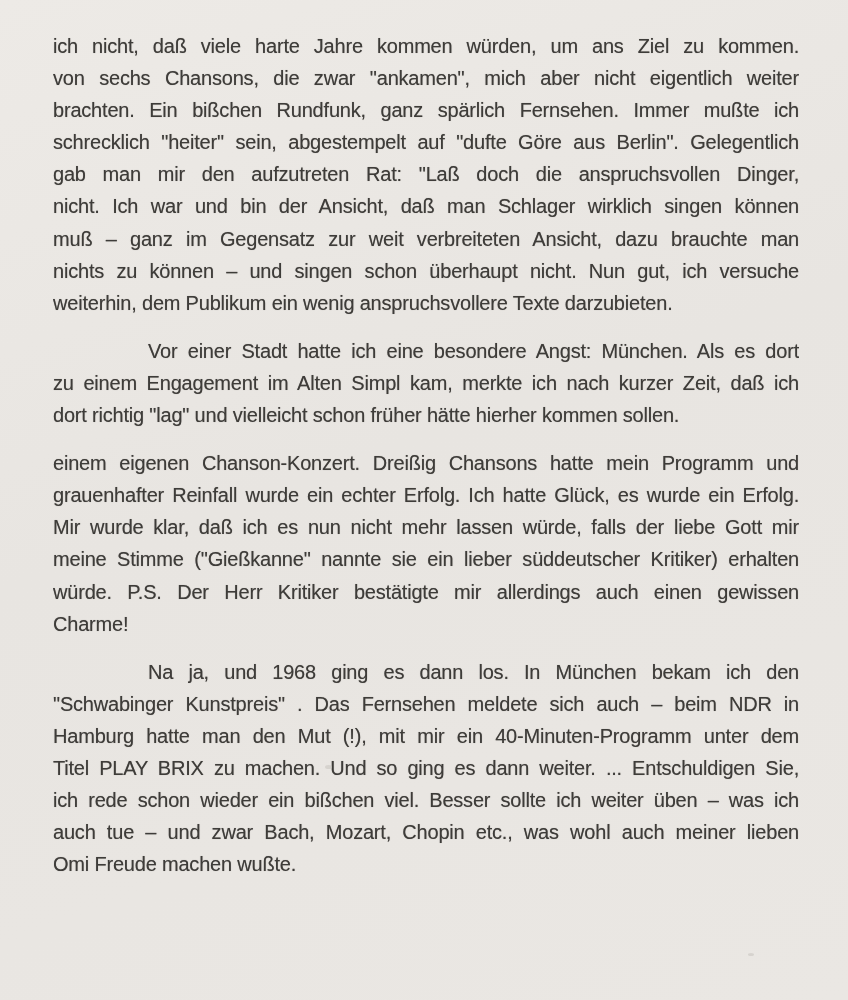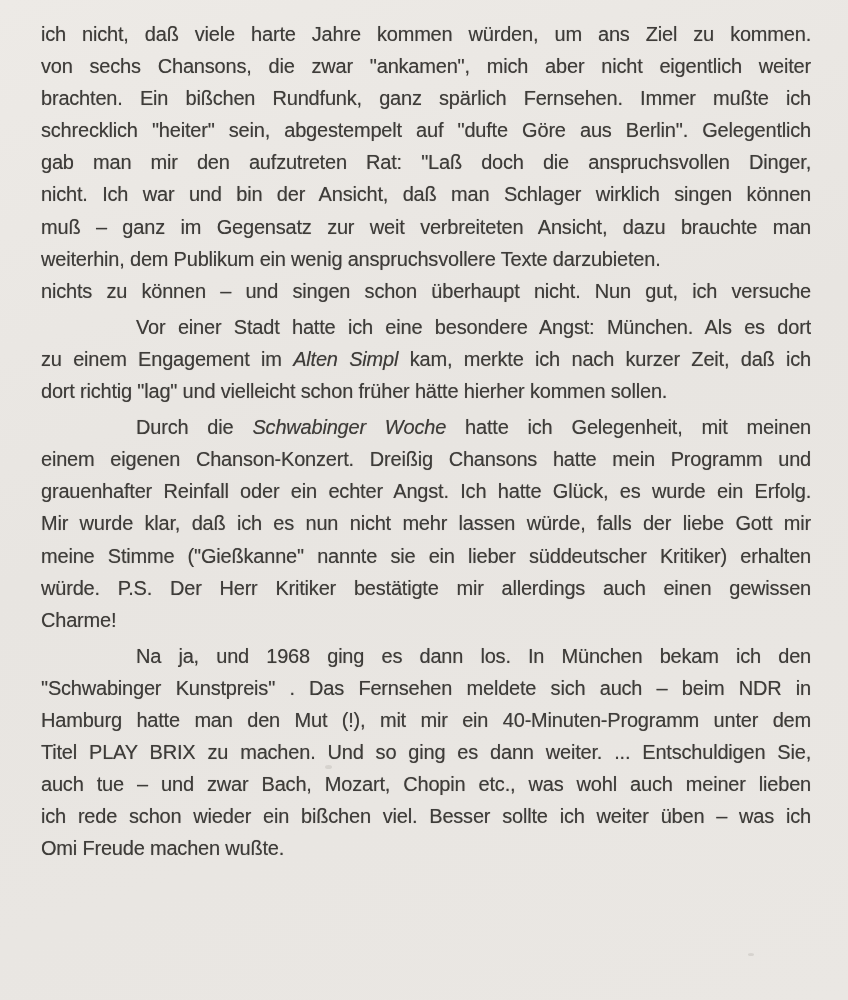--- a/index.html
+++ b/index.html
@@ -23,39 +23,38 @@
     height: 1000px;
     padding: 14px 33px 0 37px;
     background: linear-gradient(160deg, #edeae6 0%, #e8e5e1 45%, #eae7e3 100%);
     font-family: "Liberation Sans", "DejaVu Sans", sans-serif;
     font-size: 20px;
     letter-spacing: -0.2px;
     color: var(--ink);
     text-shadow: 0 0 0.7px rgba(62, 60, 57, 0.55);
   }
   .paragraph {
-    margin: 4px;
+    margin: 16px;
   }
   .line {
     height: 32.1px;
     line-height: 32.1px;
     text-align: justify;
     text-align-last: justify;
     overflow: hidden;
     white-space: normal;
   }
   .line.last {
     text-align: left;
     text-align-last: left;
   }
   .line.indent {
     padding-left: 95px;
   }
   .italic {
-    font-style: italic;
   }
   .speck {
     position: absolute;
     border-radius: 50%;
     background: #c9c6c2;
     opacity: 0.6;
   }
   .speck-1 { left: 325px; top: 765px; width: 7px; height: 4px; }
   .speck-2 { left: 748px; top: 953px; width: 6px; height: 3px; }
 </style>
@@ -65,42 +64,41 @@
 <div class="page">
   <div>
       <div class="paragraph">
         <div class="line"><span>ich nicht, daß viele harte Jahre kommen würden, um ans Ziel zu kommen.</span></div>
         <div class="line"><span>von sechs Chansons, die zwar "ankamen", mich aber nicht eigentlich weiter</span></div>
         <div class="line"><span>brachten. Ein bißchen Rundfunk, ganz spärlich Fernsehen. Immer mußte ich</span></div>
         <div class="line"><span>schrecklich "heiter" sein, abgestempelt auf "dufte Göre aus Berlin". Gelegentlich</span></div>
         <div class="line"><span>gab man mir den aufzutreten Rat: "Laß doch die anspruchsvollen Dinger,</span></div>
         <div class="line"><span>nicht. Ich war und bin der Ansicht, daß man Schlager wirklich singen können</span></div>
         <div class="line"><span>muß – ganz im Gegensatz zur weit verbreiteten Ansicht, dazu brauchte man</span></div>
+        <div class="line"><span>nichts zu können – und singen schon überhaupt nicht. Nun gut, ich versuche</span></div>
         <div class="line last"><span>weiterhin, dem Publikum ein wenig anspruchsvollere Texte darzubieten.</span></div>
-        <div class="line"><span>nichts zu können – und singen schon überhaupt nicht. Nun gut, ich versuche</span></div>
       </div>
       <div class="paragraph">
         <div class="line indent"><span>Vor einer Stadt hatte ich eine besondere Angst: München. Als es dort</span></div>
         <div class="line"><span>zu einem Engagement im </span><span class="italic">Alten Simpl</span><span> kam, merkte ich nach kurzer Zeit, daß ich</span></div>
         <div class="line last"><span>dort richtig "lag" und vielleicht schon früher hätte hierher kommen sollen.</span></div>
       </div>
       <div class="paragraph">
-        <div class="line indent"><span>Durch die </span><span class="italic">Schwabinger Woche</span><span> hatte ich Gelegenheit, mit meinen</span></div>
         <div class="line"><span>einem eigenen Chanson-Konzert. Dreißig Chansons hatte mein Programm und</span></div>
-        <div class="line"><span>grauenhafter Reinfall oder ein echter Angst. Ich hatte Glück, es wurde ein Erfolg.</span></div>
+        <div class="line"><span>grauenhafter Reinfall wurde ein echter Erfolg. Ich hatte Glück, es wurde ein Erfolg.</span></div>
         <div class="line"><span>Mir wurde klar, daß ich es nun nicht mehr lassen würde, falls der liebe Gott mir</span></div>
         <div class="line"><span>meine Stimme ("Gießkanne" nannte sie ein lieber süddeutscher Kritiker) erhalten</span></div>
         <div class="line"><span>würde. P.S. Der Herr Kritiker bestätigte mir allerdings auch einen gewissen</span></div>
         <div class="line last"><span>Charme!</span></div>
       </div>
       <div class="paragraph">
         <div class="line indent"><span>Na ja, und 1968 ging es dann los. In München bekam ich den</span></div>
         <div class="line"><span>"Schwabinger Kunstpreis" . Das Fernsehen meldete sich auch – beim NDR in</span></div>
         <div class="line"><span>Hamburg hatte man den Mut (!), mit mir ein 40-Minuten-Programm unter dem</span></div>
         <div class="line"><span>Titel PLAY BRIX zu machen. Und so ging es dann weiter. ... Entschuldigen Sie,</span></div>
+        <div class="line"><span>ich rede schon wieder ein bißchen viel. Besser sollte ich weiter üben – was ich</span></div>
         <div class="line"><span>auch tue – und zwar Bach, Mozart, Chopin etc., was wohl auch meiner lieben</span></div>
-        <div class="line"><span>ich rede schon wieder ein bißchen viel. Besser sollte ich weiter üben – was ich</span></div>
         <div class="line last"><span>Omi Freude machen wußte.</span></div>
       </div>
     </div>
   <div class="speck speck-1"></div>
   <div class="speck speck-2"></div>
 </div>
 
 </body></html>

